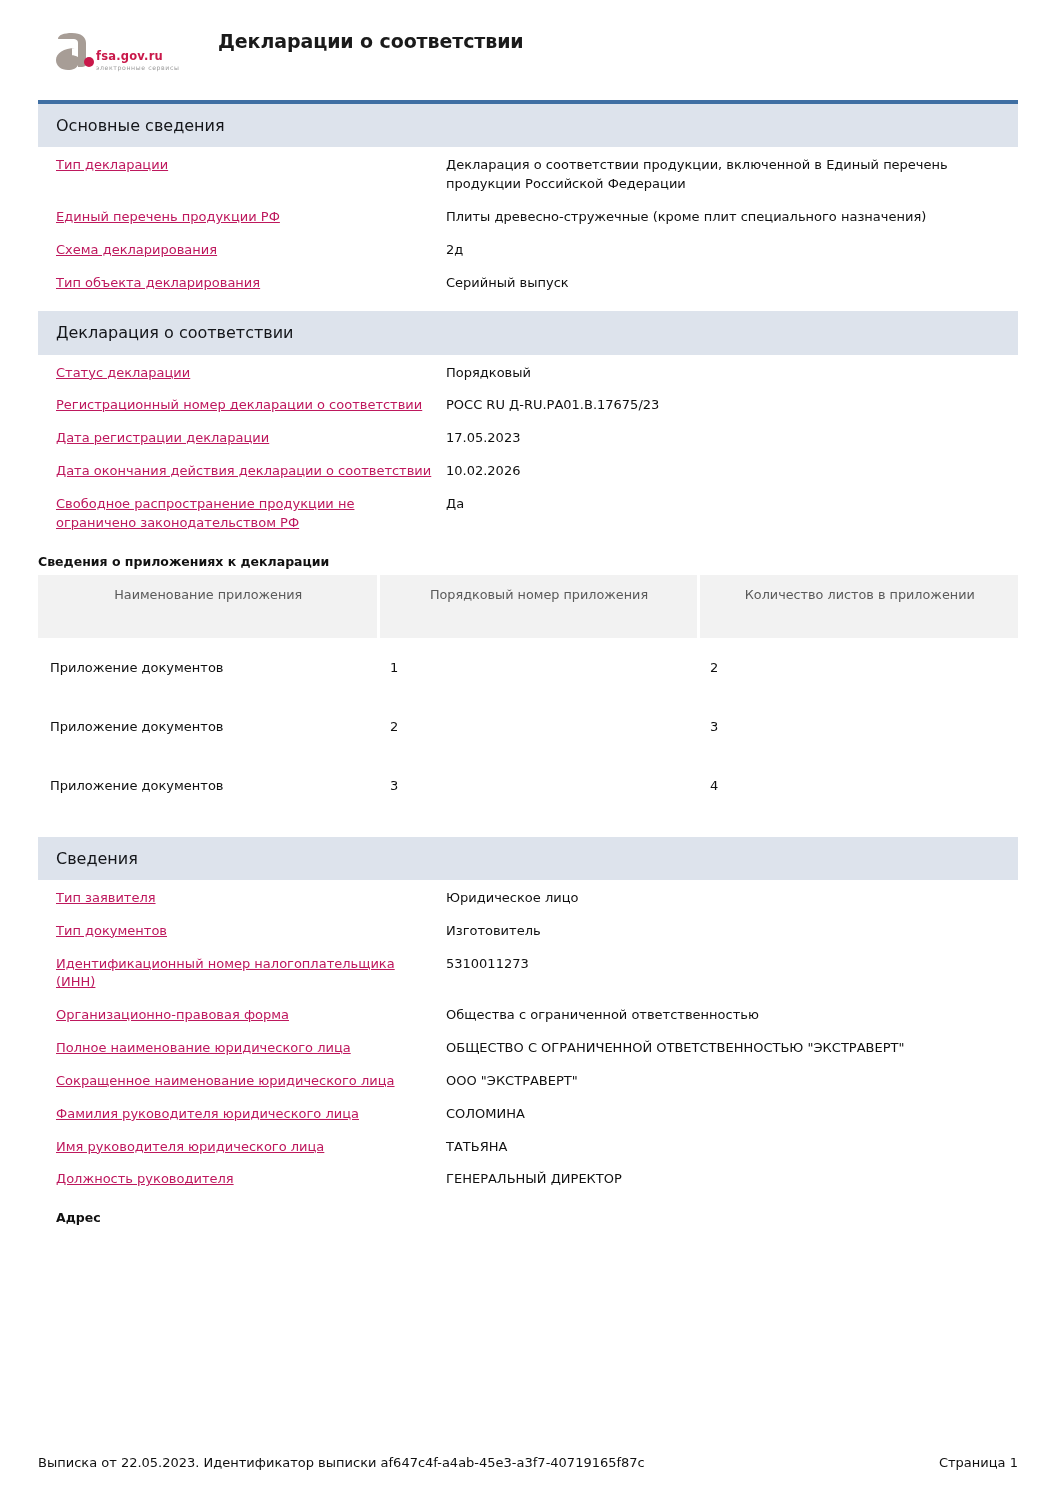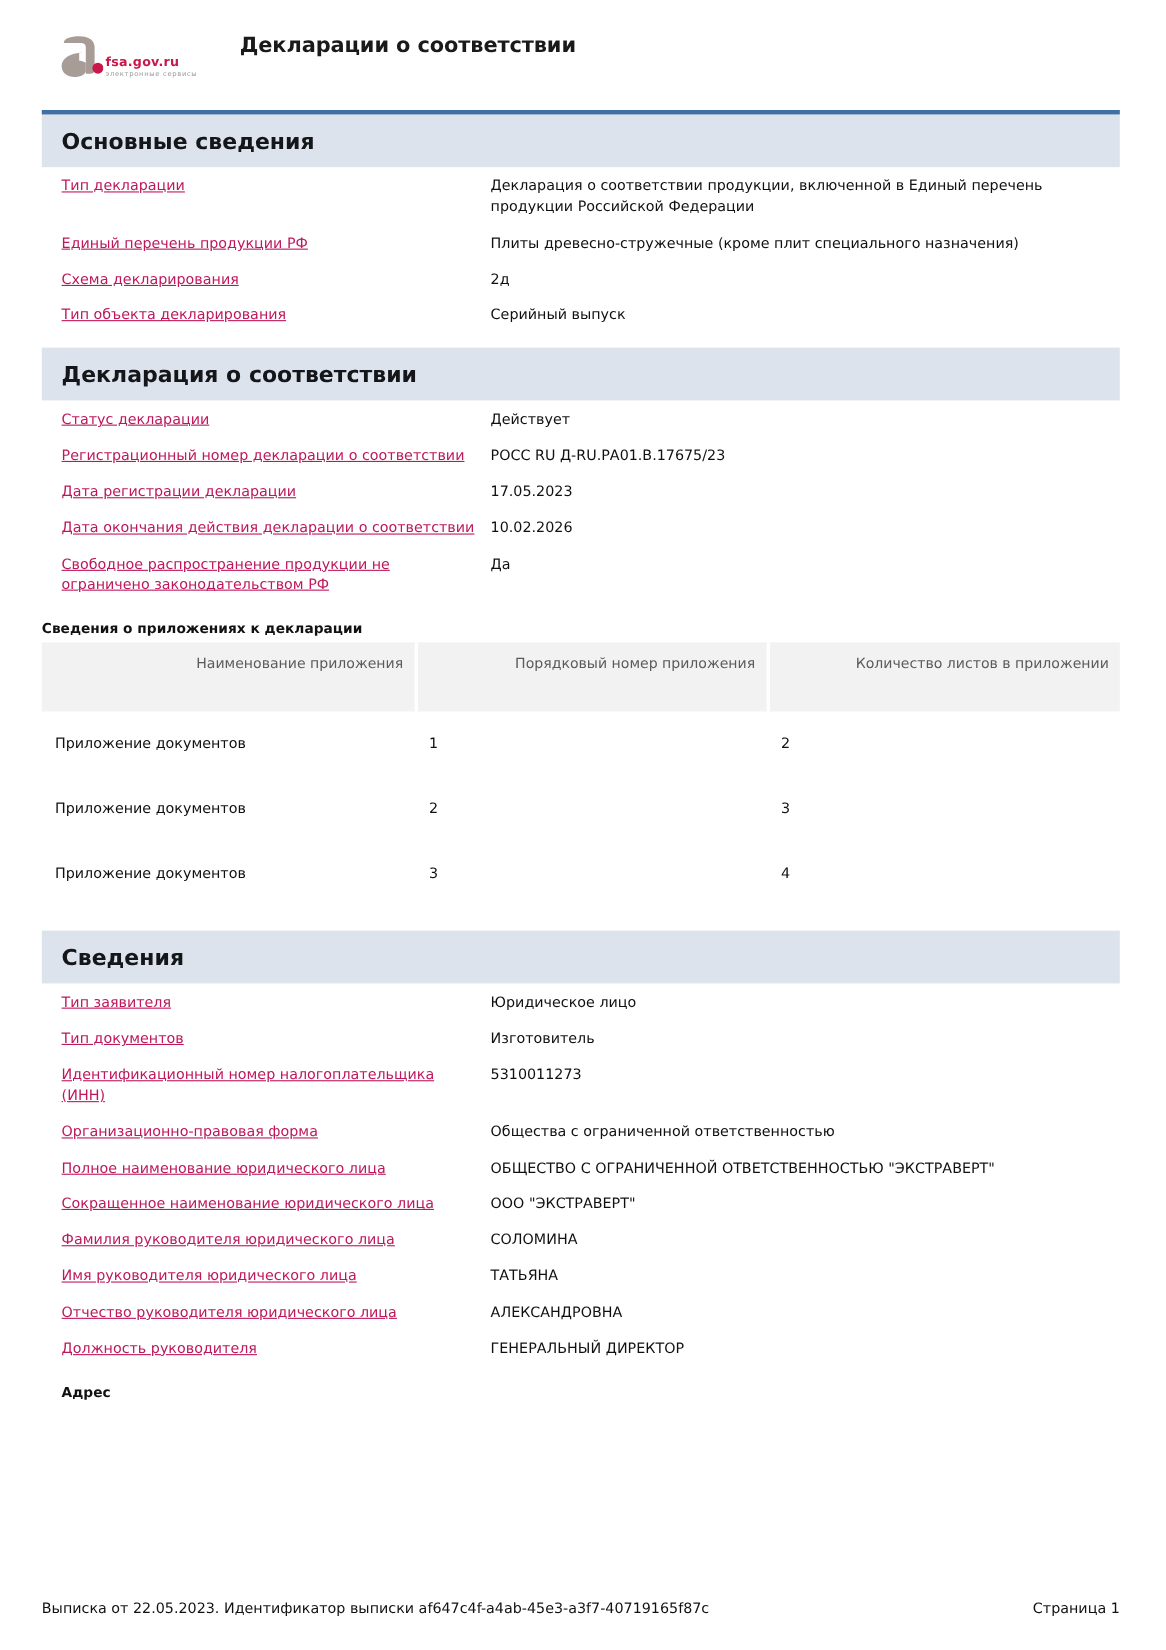--- a/index.html
+++ b/index.html
@@ -71,22 +71,22 @@
   
   .section-band {
     background: #dde3ec;
     border-top: 4px solid #3f6fa3;
     padding: 12px 0 12px 18px;
     margin-bottom: 2px;
     width: 980px;
   }
   .section-band.no-rule { border-top: none; }
   .section-band .section-title {
-    font-size: 20px;
-    font-weight: bold;
+    font-size: 16px;
+    font-weight: normal;
     color: #14161a;
     line-height: 1.2;
   }
 
   
   .fields { padding: 0; }
   .field-row {
     display: flex;
     align-items: flex-start;
     padding: 7px 0 7px 18px;
@@ -121,21 +121,21 @@
   .table {
     width: 980px;
     border-collapse: collapse;
     table-layout: fixed;
   }
   .table thead th {
     background: #f2f2f2;
     font-size: 12.8px;
     font-weight: normal;
     color: #5a5a5a;
-    text-align: right;
+    text-align: center;
     padding: 12px 10px 36px 12px;
     border-right: 3px solid #ffffff;
     vertical-align: top;
   }
   .table thead th:last-child { border-right: none; }
   .table tbody td {
     font-size: 13px;
     color: #101010;
     padding: 22px 10px 22px 12px;
     vertical-align: top;
@@ -207,21 +207,21 @@
   </div>
 
   <div class="spacer-sm"></div>
 
   <div class="section-band no-rule">
     <div class="section-title">Декларация о соответствии</div>
   </div>
   <div class="fields">
     <div class="field-row">
       <div class="field-label">Статус декларации</div>
-      <div class="field-value">Действует</div>
+      <div class="field-value">Порядковый</div>
     </div>
     <div class="field-row">
       <div class="field-label">Регистрационный номер декларации о соответствии</div>
       <div class="field-value">РОСС RU Д-RU.РА01.В.17675/23</div>
     </div>
     <div class="field-row">
       <div class="field-label">Дата регистрации декларации</div>
       <div class="field-value">17.05.2023</div>
     </div>
     <div class="field-row">
@@ -294,24 +294,20 @@
     </div>
     <div class="field-row">
       <div class="field-label">Фамилия руководителя юридического лица</div>
       <div class="field-value">СОЛОМИНА</div>
     </div>
     <div class="field-row">
       <div class="field-label">Имя руководителя юридического лица</div>
       <div class="field-value">ТАТЬЯНА</div>
     </div>
     <div class="field-row">
-      <div class="field-label">Отчество руководителя юридического лица</div>
-      <div class="field-value">АЛЕКСАНДРОВНА</div>
-    </div>
-    <div class="field-row">
       <div class="field-label">Должность руководителя</div>
       <div class="field-value">ГЕНЕРАЛЬНЫЙ ДИРЕКТОР</div>
     </div>
   </div>
 
   <div class="sub-heading inset">Адрес</div>
 
 </div>
 
 <div class="page-footer">

